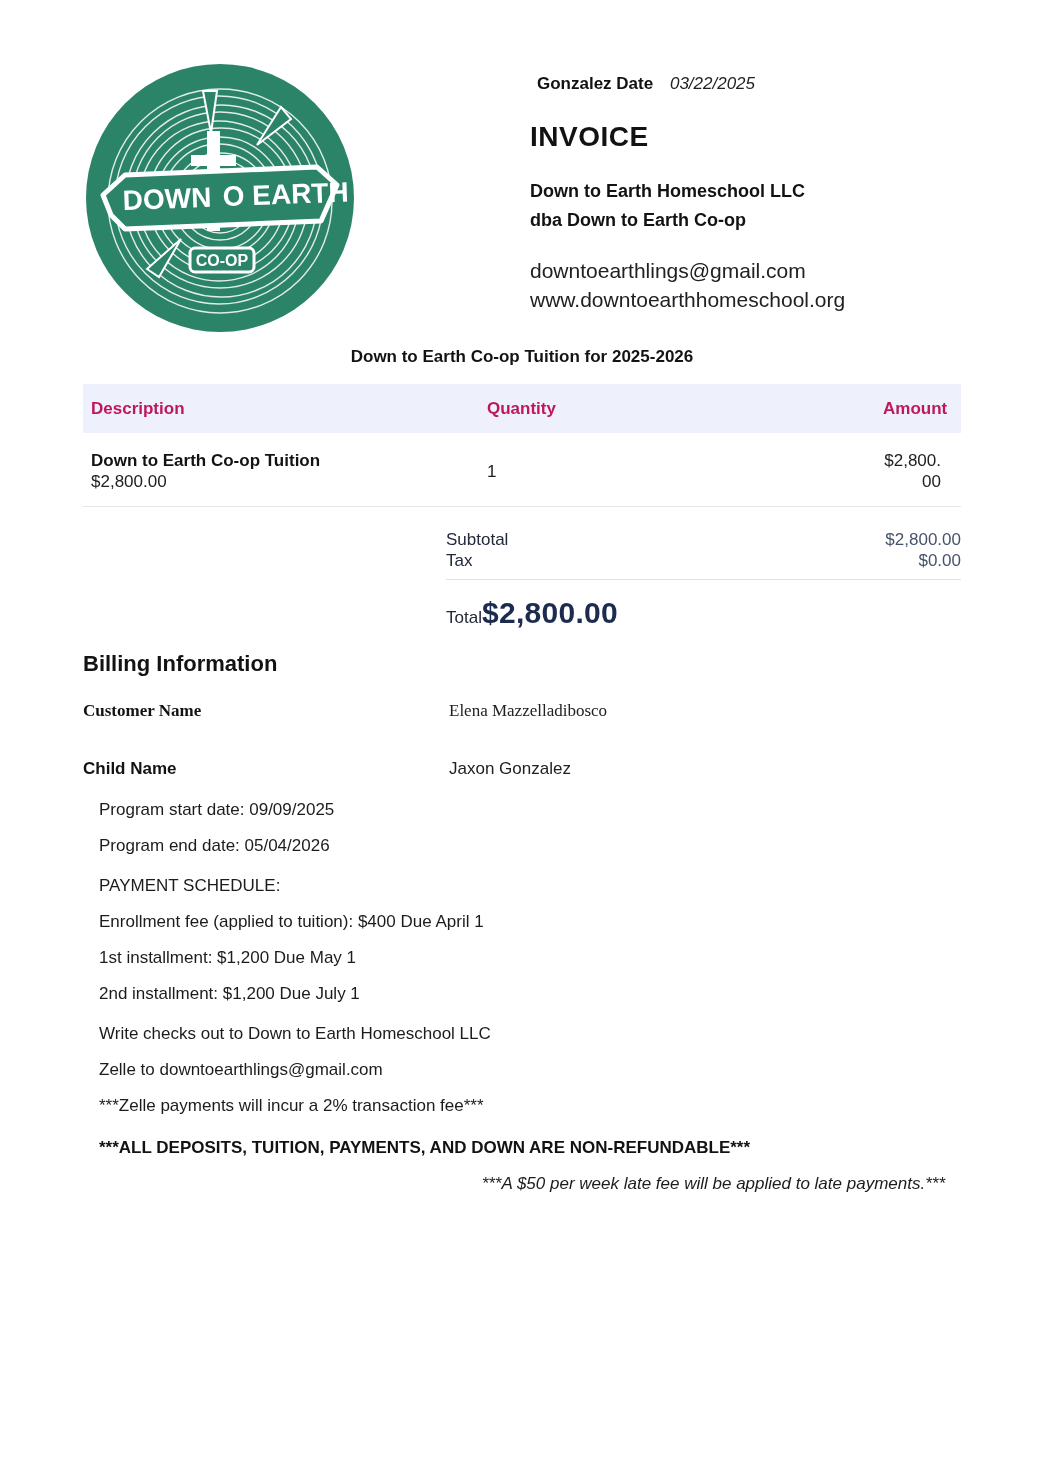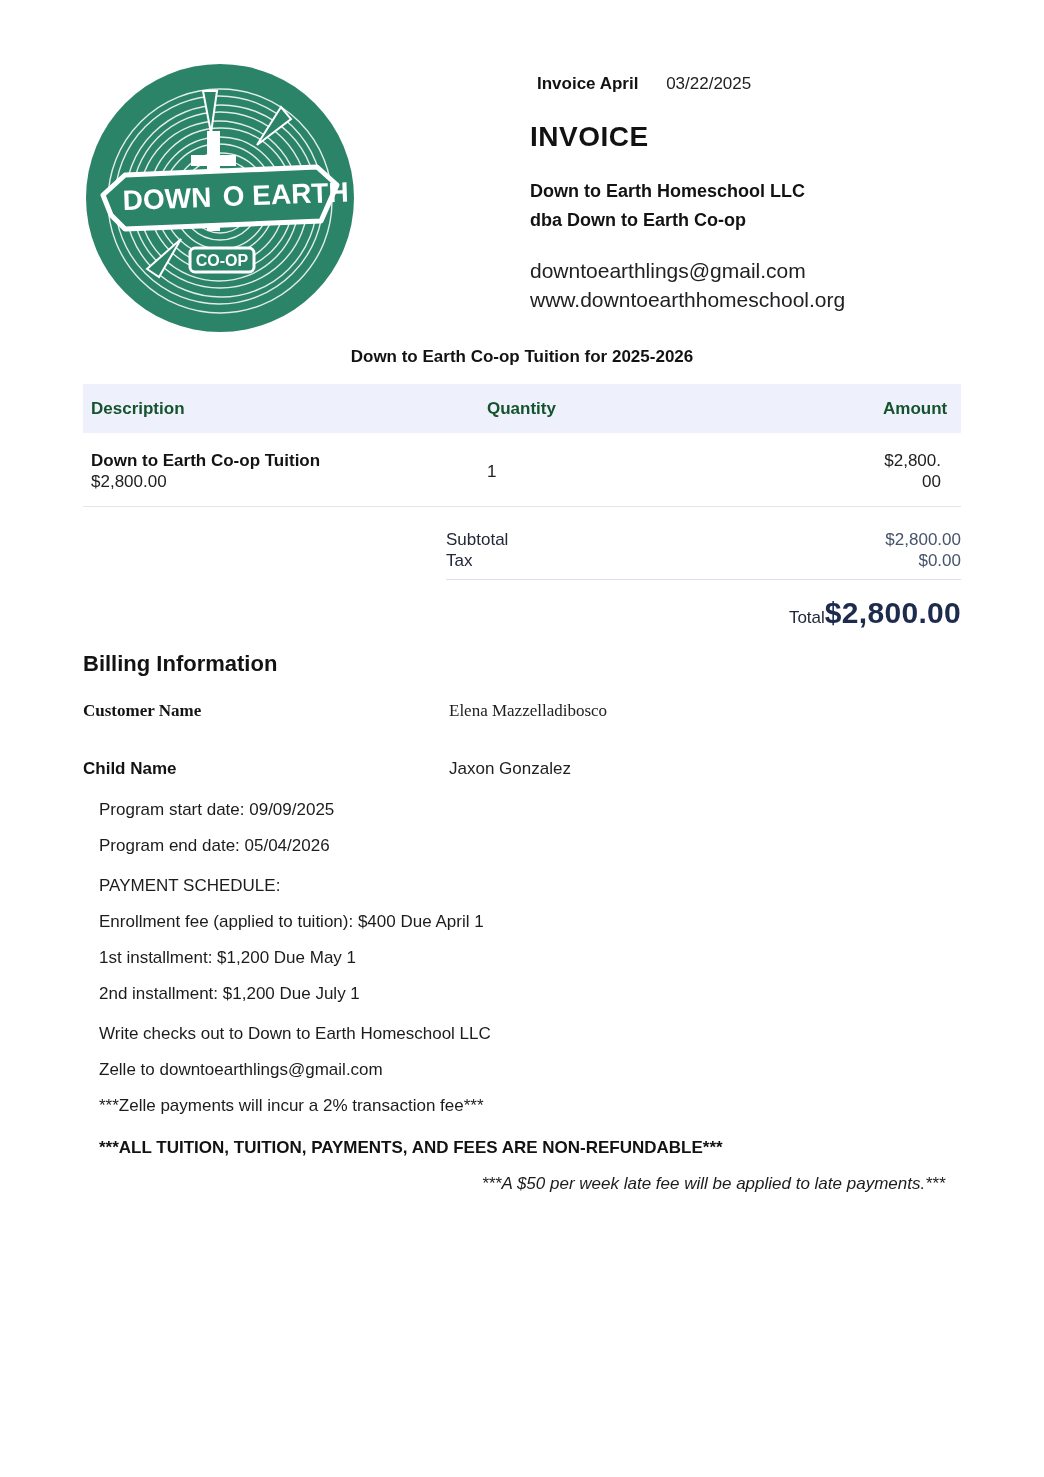--- a/index.html
+++ b/index.html
@@ -10,44 +10,44 @@
     background:#ffffff;
     font-family:"Liberation Sans","DejaVu Sans",sans-serif;
     color:#1d1d1f;
     overflow:hidden;
   }
   
   .logo-wrap{position:absolute;left:85px;top:63px;width:270px;height:270px;}
   .header-right{position:absolute;left:530px;top:74px;width:440px;}
   .invoice-date-row{padding-left:7px;font-size:17px;line-height:20px;}
   .invoice-date-row .lbl{font-weight:700;color:#121212;}
-  .invoice-date-row .val{margin-left:23px;color:#202124;}
+  .invoice-date-row .val{margin-left:12px;color:#202124;font-style:italic;}
   .invoice-title{margin:26px 0 0 0;font-size:28px;line-height:34px;font-weight:700;color:#121212;letter-spacing:.5px;}
   .company{margin-top:23px;font-size:18px;line-height:29px;font-weight:700;color:#121212;}
   .contact{margin-top:21px;font-size:21px;line-height:29px;color:#202124;}
   
   .main{position:absolute;left:83px;top:0;width:878px;padding-top:347px;}
   .section-title{text-align:center;font-size:17px;line-height:20px;font-weight:700;color:#131313;}
   .thead{display:flex;align-items:center;height:49px;background:#eef0fb;margin-top:17px;
-         font-size:17px;font-weight:700;color:#14532d;}
+         font-size:17px;font-weight:700;color:#be185d;}
   .c-desc{width:404px;padding-left:8px;box-sizing:border-box;}
   .c-qty{flex:1;}
   .c-amt{width:78px;padding-right:20px;text-align:right;box-sizing:border-box;}
   .trow{display:flex;padding:17px 0 14px 0;border-bottom:1px solid #e4e6ec;font-size:17px;line-height:21px;}
   .trow .desc-name{font-weight:700;color:#131313;}
   .trow .desc-price{color:#202124;}
   .trow .c-qty{display:flex;align-items:center;color:#202124;}
   .amt-wrap{word-break:break-all;color:#202124;}
   .summary{margin-left:363px;}
   .srow{display:flex;justify-content:space-between;font-size:17px;line-height:21px;}
   .srow-first{margin-top:22px;gap:12px;}
   .srow .s-lbl{color:#23293a;}
   .srow .s-val{color:#46536b;}
   .sdivider{border-top:1px solid #dbe0ec;margin-top:8px;height:0;}
-  .total-row{display:flex;justify-content:flex-end;align-items:baseline;margin-top:16px;height:35px;}
+  .total-row{display:flex;justify-content:flex-start;align-items:baseline;margin-top:16px;height:35px;}
   .total-lbl{font-size:17px;color:#23293a;}
   .total-val{font-size:30px;font-weight:700;color:#1d2b4f;letter-spacing:.3px;}
   
   .billing-heading{margin:20px 0 0 0;font-size:22px;line-height:26px;font-weight:700;color:#131313;}
   .brow{display:flex;font-size:17px;line-height:20px;}
   .brow-customer{margin-top:24px;font-family:Liberation Serif, serif;}
   .brow-child{margin-top:38px;}
   .b-lbl{width:366px;font-weight:700;color:#131313;}
   .b-val{color:#202124;}
   
@@ -100,21 +100,21 @@
 
       <g>
         <rect x="105" y="185" width="64" height="24" rx="5" fill="#2b8468" stroke="#ffffff" stroke-width="3"></rect>
         <text x="137" y="203" font-size="16" font-weight="bold" fill="#ffffff" text-anchor="middle" font-family="Liberation Sans, sans-serif">CO-OP</text>
       </g>
     </svg>
   </div>
 
   <div class="header-right">
     <div class="invoice-date-row">
-      <span class="lbl">Invoice April</span>
+      <span class="lbl">Gonzalez Date</span>
       <span class="val">03/22/2025</span>
     </div>
     <h1 class="invoice-title">INVOICE</h1>
     <div class="company">
       <div>Down to Earth Homeschool LLC</div>
       <div>dba Down to Earth Co-op</div>
     </div>
     <div class="contact">
       <div>downtoearthlings@gmail.com</div>
       <div>www.downtoearthhomeschool.org</div>
@@ -177,18 +177,18 @@
         <p>PAYMENT SCHEDULE:</p>
         <p>Enrollment fee (applied to tuition): $400 Due April 1</p>
         <p>1st installment: $1,200 Due May 1</p>
         <p>2nd installment: $1,200 Due July 1</p>
       </div>
       <div class="block">
         <p>Write checks out to Down to Earth Homeschool LLC</p>
         <p>Zelle to downtoearthlings@gmail.com</p>
         <p>***Zelle payments will incur a 2% transaction fee***</p>
       </div>
-      <p class="nonref">***ALL TUITION, TUITION, PAYMENTS, AND FEES ARE NON-REFUNDABLE***</p>
+      <p class="nonref">***ALL DEPOSITS, TUITION, PAYMENTS, AND DOWN ARE NON-REFUNDABLE***</p>
       <p class="latefee">***A $50 per week late fee will be applied to late payments.***</p>
     </div>
 
   </div>
 </div>
 
 </body></html>

